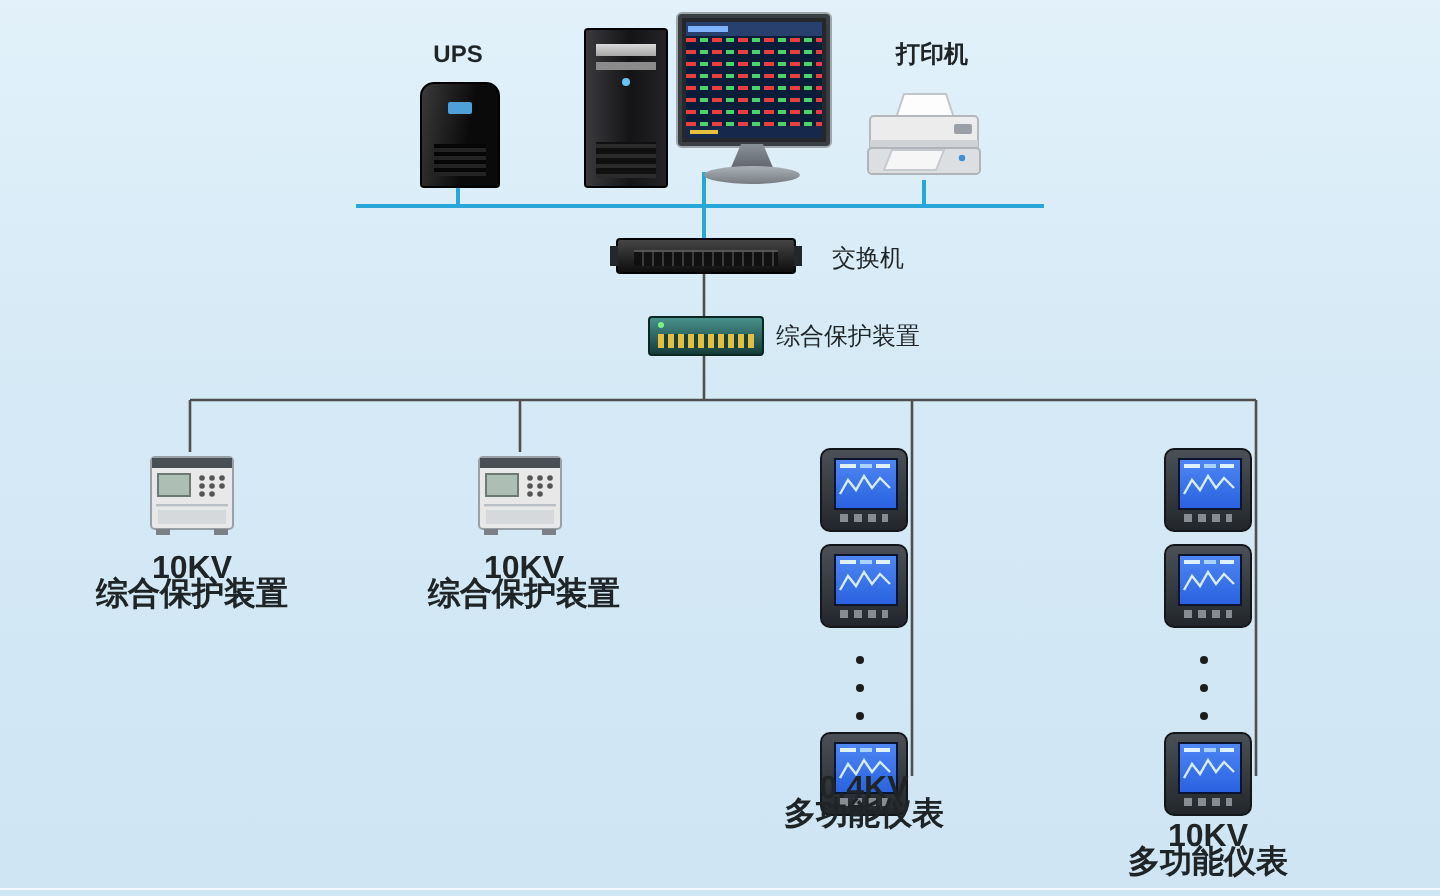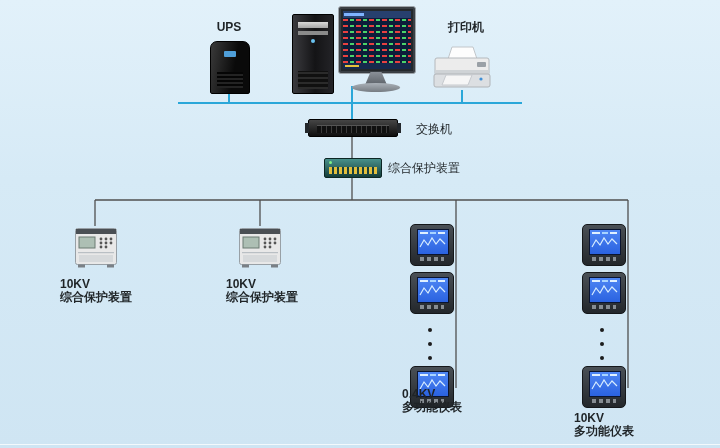--- a/index.html
+++ b/index.html
@@ -9,22 +9,22 @@
     position:relative; width:720px; height:448px; overflow:hidden;
     background: linear-gradient(180deg, #e2f1fa 0%, var(--color-background,#d6eaf6) 40%, #cfe5f3 100%);
   }
 
   svg.wires { position:absolute; left:0; top:0; pointer-events:none; }
   .wire-blue path { stroke:var(--color-bus,#2aa7d9); stroke-width:2; fill:none; }
   .wire-dark path { stroke:var(--color-wire,#4f4f4f); stroke-width:1.3; fill:none; }
 
   .lbl { position:absolute; font-size:12px; line-height:14px; color:var(--color-label,#1f2427); white-space:nowrap; }
   .lbl.center { transform:translateX(-50%);font-weight:bold; }
-  .grp { position:absolute; transform:translateX(-50%); font-weight:bold;
-         font-size:12px; line-height:13px; color:var(--color-label,#1f2427); white-space:nowrap; }
+  .grp { position:absolute; transform:translateX(-50%); text-align:center; font-weight:bold;
+         font-size:16px; line-height:13px; color:var(--color-label,#1f2427); white-space:nowrap; }
 
   
   .ups { position:absolute; left:210px; top:41px; width:38px; height:51px;
          background:linear-gradient(100deg,#3a3a3a,#0a0a0a 60%);
          border:1px solid #000; border-radius:7px 7px 2px 2px; }
   .ups-screen { position:absolute; left:50%; transform:translateX(-50%); top:9px; width:12px; height:6px;
                 background:#4f9fd9; border-radius:1px; }
   .ups-vents { position:absolute; left:6px; right:6px; bottom:5px; height:16px;
                background:repeating-linear-gradient(0deg,#232323 0 2px,#050505 2px 4px); }
 

